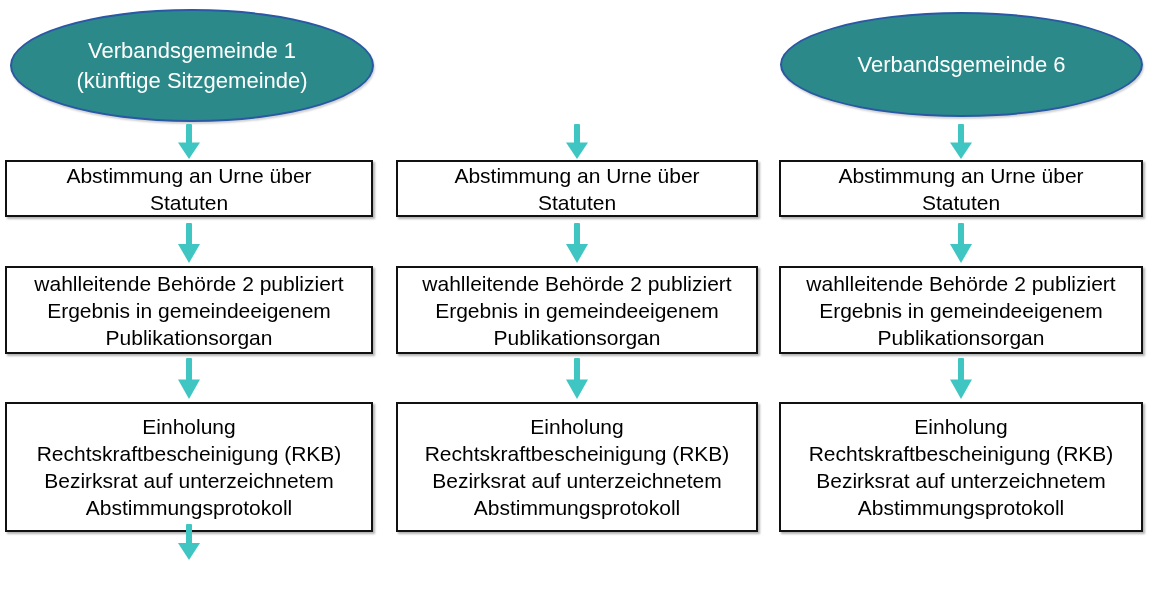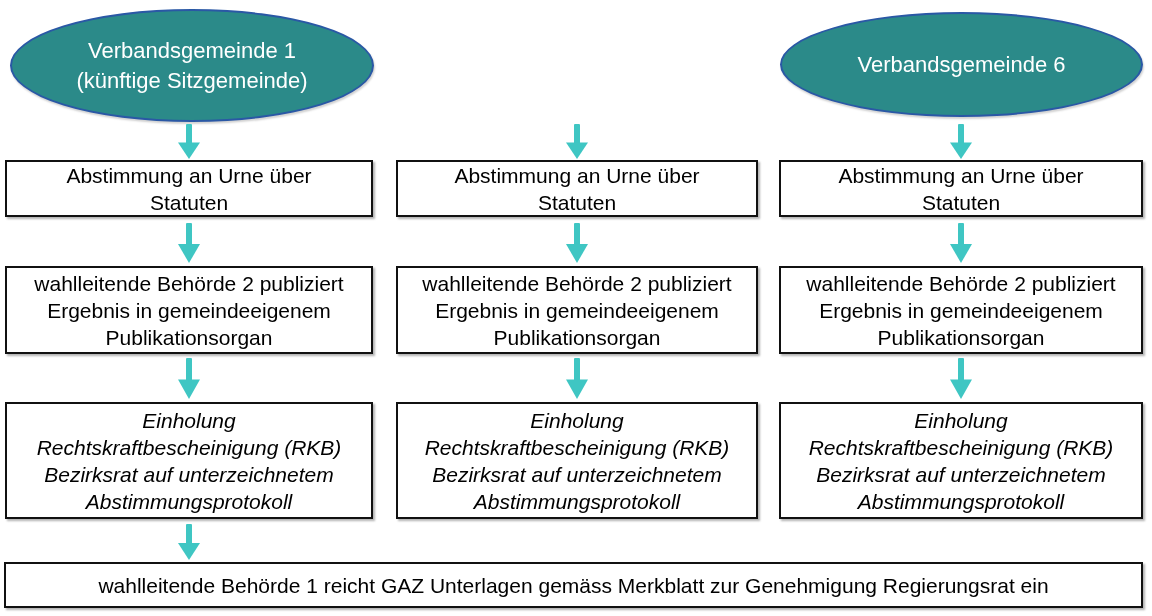--- a/index.html
+++ b/index.html
@@ -50,21 +50,21 @@
     box-shadow: 1.5px 1.5px 2px rgba(0,0,0,0.30);
   }
   .box span { display: block; white-space: nowrap; }
 
   .col-1 { left: 5px;   width: 368px; }
   .col-2 { left: 396px; width: 362px; }
   .col-3 { left: 779px; width: 364px; }
 
   .row-1 { top: 160px; height: 57px;  }
   .row-2 { top: 266px; height: 88px;  }
-  .row-3 { top: 402px; height: 117px; font-style: italic; }
+  .row-3 { top: 402px; height: 130px; }
 
   .final-box {
     left: 4px; top: 562px; width: 1139px; height: 46px;
   }
 
   
   .arrow { position: absolute; width: 24px; }
   .arrow svg { display: block; width: 100%; height: 100%; }
 
   .ax-1 { left: 177px; }
@@ -208,17 +208,14 @@
     </svg>
   </div>
 
   <div class="box col-3 row-3">
     <span>Einholung</span>
     <span>Rechtskraftbescheinigung (RKB)</span>
     <span>Bezirksrat auf unterzeichnetem</span>
     <span>Abstimmungsprotokoll</span>
   </div>
 
-  <div class="box final-box">
-    <span>wahlleitende Behörde 1 reicht GAZ Unterlagen gemäss Merkblatt zur Genehmigung Regierungsrat ein</span>
-  </div>
 
 </div>
 
 </body></html>

